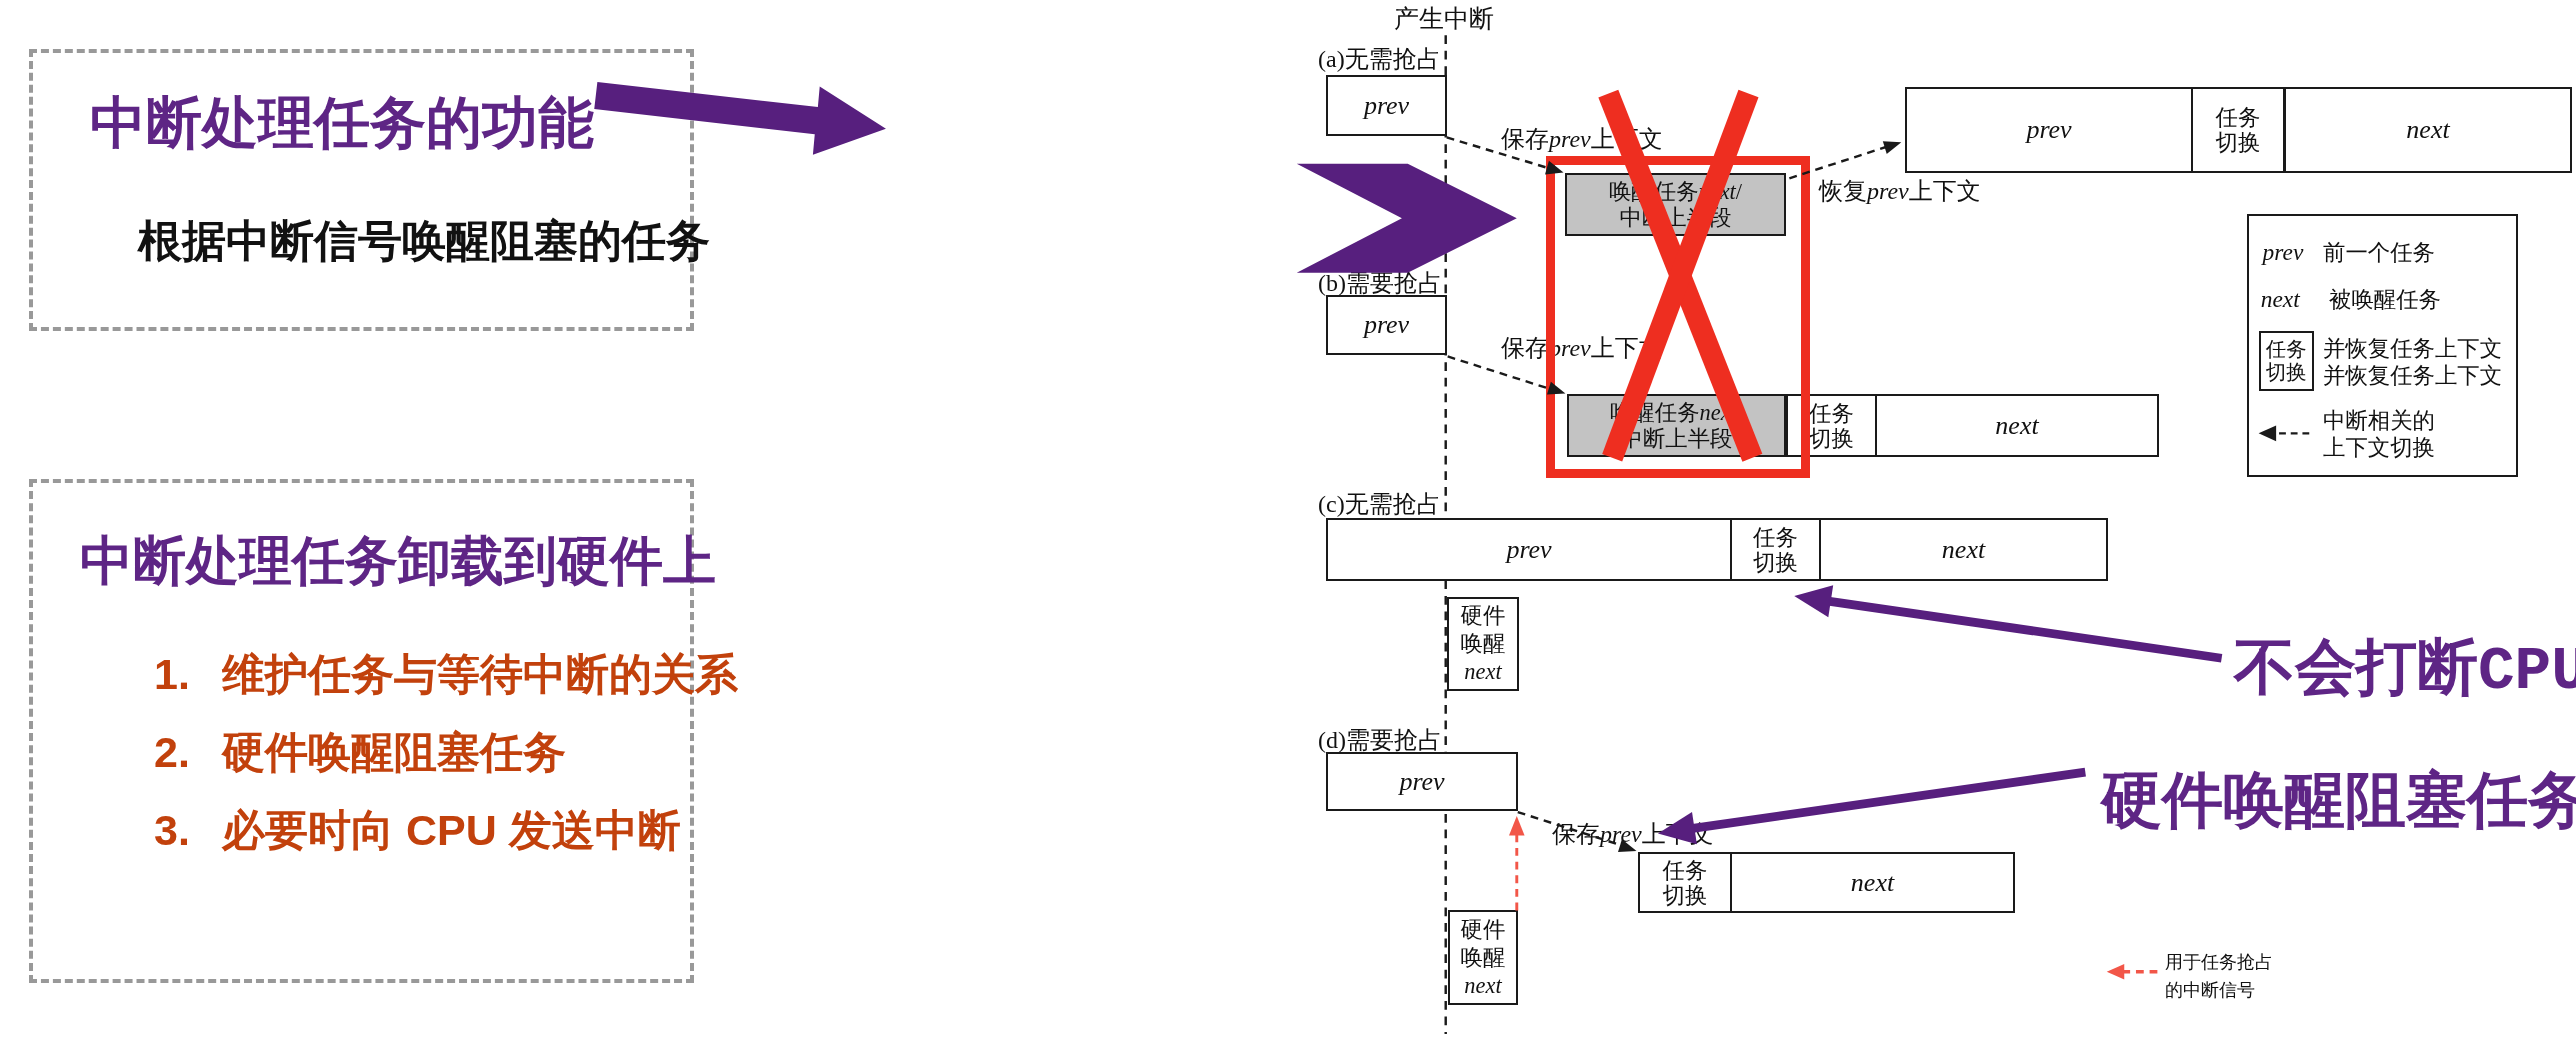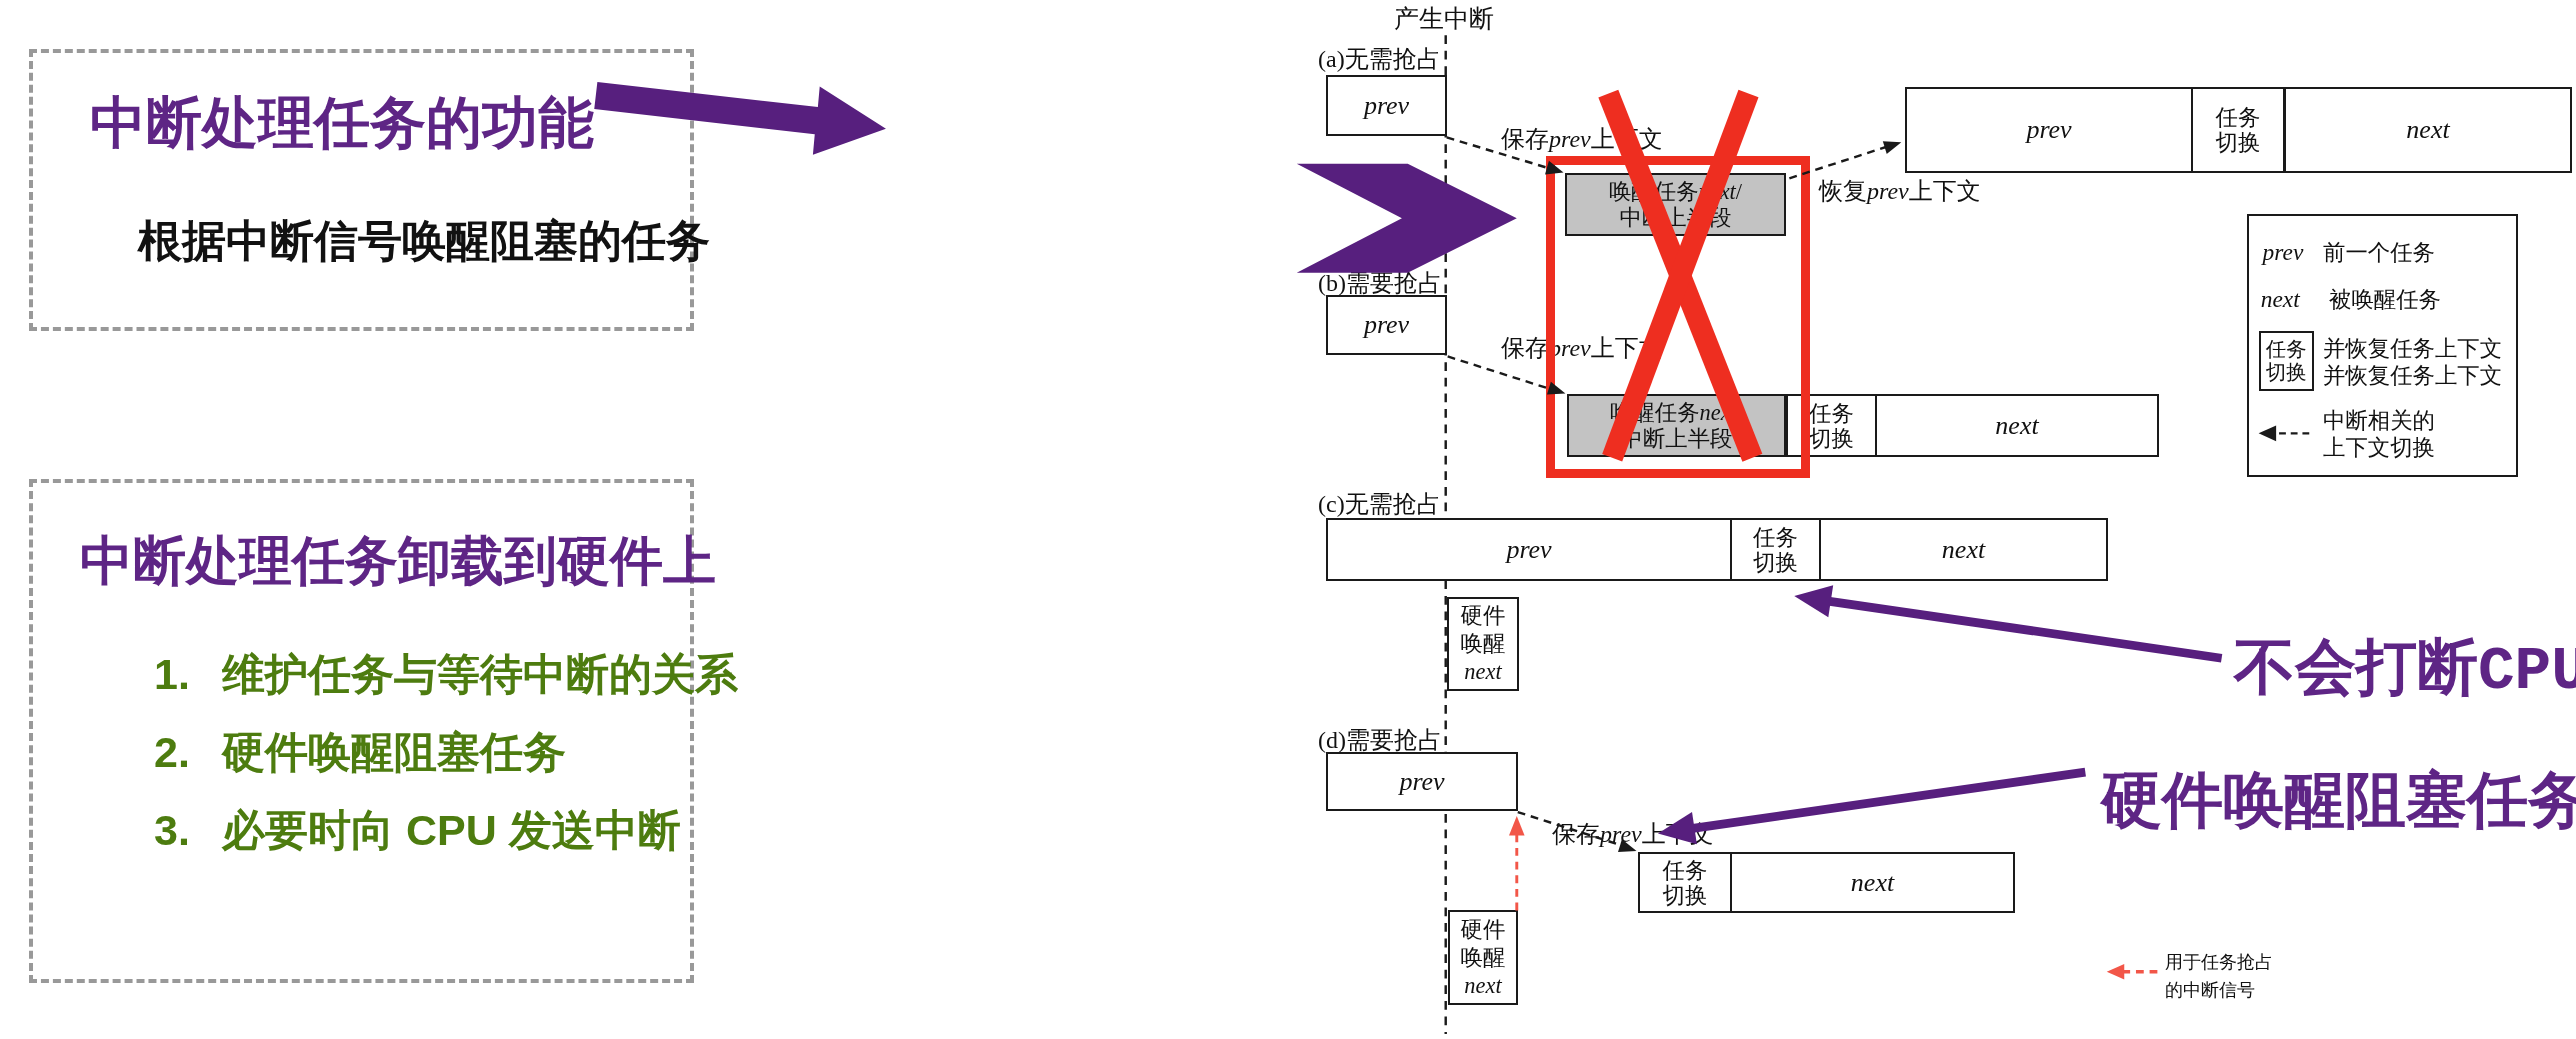--- a/index.html
+++ b/index.html
@@ -6,21 +6,21 @@
   #stage{position:relative;width:2576px;height:1040px;background:#fff;overflow:hidden;
          font-family:"Liberation Serif","DejaVu Serif",serif;color:#111;}
   svg.layer{position:absolute;left:0;top:0;pointer-events:none;}
   
   .dashpanel{position:absolute;border:4.9px dashed #999;box-sizing:border-box;background:transparent;}
   .ptitle{position:absolute;font-family:"Liberation Sans","DejaVu Sans",sans-serif;
           font-weight:bold;color:#5e2585;white-space:nowrap;text-align:center;}
   .ptext{position:absolute;font-family:"Liberation Sans","DejaVu Sans",sans-serif;
          font-weight:bold;color:#111;white-space:nowrap;text-align:center;}
   .plist{position:absolute;font-family:"Liberation Sans","DejaVu Sans",sans-serif;
-         font-weight:bold;color:#4d7c0f;font-size:43px;line-height:78px;white-space:nowrap;}
+         font-weight:bold;color:#c2410c;font-size:43px;line-height:78px;white-space:nowrap;}
   .plist .num{display:inline-block;width:68px;}
   
   .box{position:absolute;border:2.9px solid #1a1a1a;background:#fff;box-sizing:border-box;
        display:flex;align-items:center;justify-content:center;text-align:center;}
   .gray{background:#c3c3c3;}
   .cell-sm{font-size:22.4px;line-height:25px;}
   .cell-sm .wrap2{display:inline-block;width:2.1em;}
   .taskname{font-size:26px;font-style:italic;}
   .dlabel{position:absolute;font-size:24px;white-space:nowrap;}
   .dlabel i{font-style:italic;}

